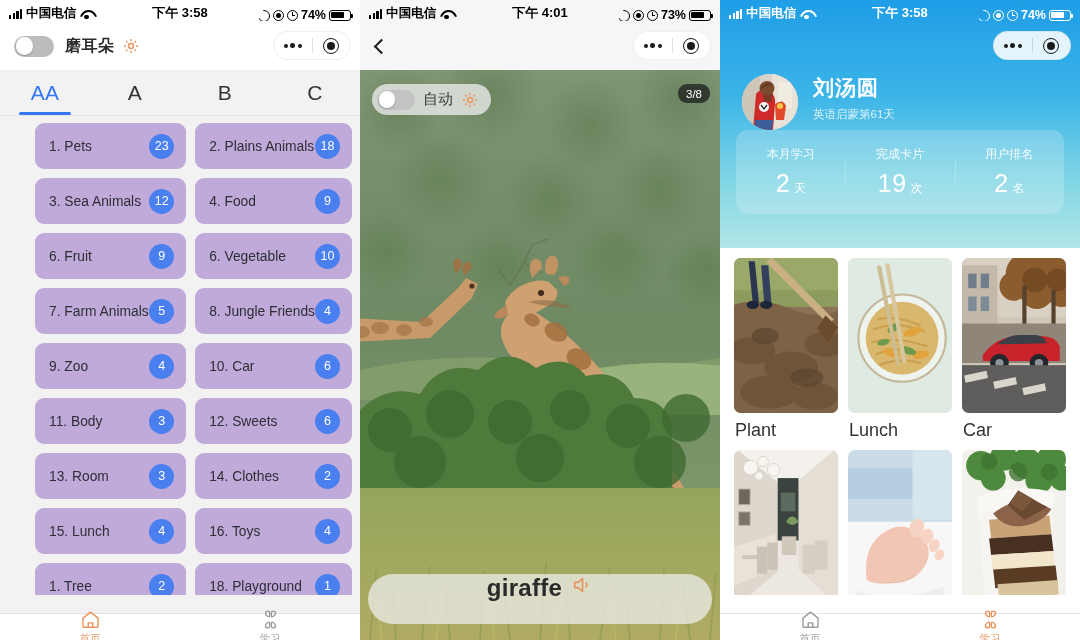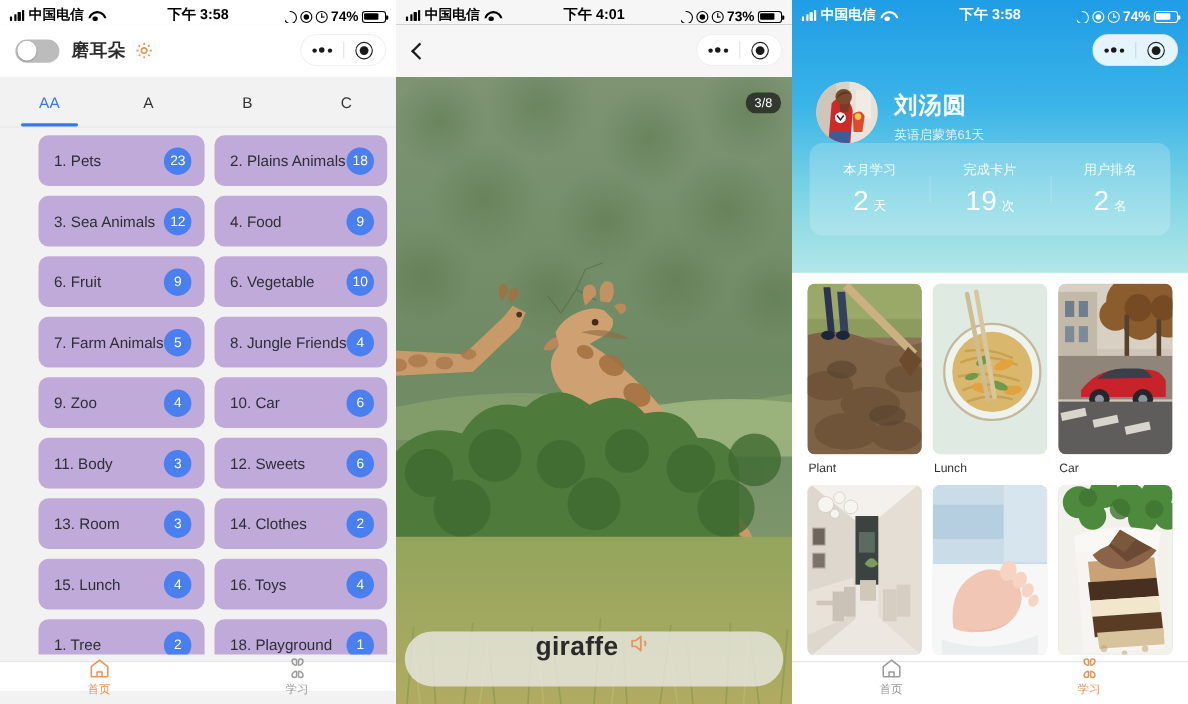--- a/index.html
+++ b/index.html
@@ -65,37 +65,37 @@
   
   .p1 { background: #f2f2f2; --sbbg: #ffffff; color: #000; }
   .p1 .statusbar { background:#fff; color:#000; }
   .p1-navbar { height: 48px; background: #fff; display:flex; align-items:center; padding: 0 14px; position:relative; }
   .toggle { width: 40px; height: 21px; border-radius: 11px; background: #bcbcbc; position: relative; flex:none; }
   .toggle i { position:absolute; top:1.6px; left:1.6px; width:17.8px; height:17.8px; border-radius:50%; background:#fff; box-shadow:0 1px 2px rgba(0,0,0,.22); display:block; }
   .nav-title { font-size: 16px; font-weight: 600; color: #2b2b2b; margin-left: 11px; letter-spacing:.5px; }
   .gear { width: 18px; height: 18px; margin-left: 7px; flex:none; }
   .tabs { height: 46px; background: #f2f2f2; display:flex; align-items:stretch; border-bottom: .5px solid #e6e6e6; }
   .tab { flex:1; display:flex; flex-direction:column; align-items:center; justify-content:center; position:relative; }
-  .tab span { font-size: 14px; color: #333; letter-spacing:.3px; }
+  .tab span { font-size: 21px; color: #333; letter-spacing:.3px; }
   .tab.active span { color: #3478f6; }
   .tab.active::after { content:""; position:absolute; bottom:0; left:50%; transform:translateX(-50%); width:52px; height:3px; background:#3478f6; border-radius:2px; }
   .cat-list { position:absolute; top: 116px; left:0; right:0; bottom: 45px; overflow:hidden; padding: 7px 8px 0; margin-left: 27px; }
   .cat-grid { display:grid; grid-template-columns: 1fr 1fr; gap: 9px 9px; }
   .cat-card {
     height: 46px; background: #bfaada; border-radius: 9px;
     display:flex; align-items:center; padding: 0 12px 0 14px;
   }
   .cat-name { font-size: 13.8px; color: #2e2e35; flex:1; white-space:nowrap; overflow:hidden; }
   .cat-badge {
     min-width: 25px; height: 25px; padding: 0 5px; border-radius: 50px;
     background: #4a7ff0; color: #fff; font-size: 12.5px;
     display:flex; align-items:center; justify-content:center; font-weight: 500;
   }
   .tabbar {
-    position:absolute; left:0; right:0; bottom:12px; height:27px;
+    position:absolute; left:0; right:0; bottom:0; height:27px;
     background:#fff; border-top:.5px solid #e4e4e4;
     display:flex; z-index: 20;
   }
   .tabitem { flex:1; display:flex; flex-direction:column; align-items:center; justify-content:center; gap:2px; }
   .tabitem span { font-size: 10.5px; }
   .ti-on { color: #e8945c; }
   .ti-off { color: #9b9b9b; }
 
   
   .p2 { background: #1b1b1b; --sbbg: #f6f6f6; color: #000; }
@@ -126,40 +126,40 @@
 
   
   .p3 { background: #fff; --sbbg: #1f9de6; color:#fff; }
   .p3-head {
     position:absolute; top:0; left:0; right:0; height: 248px;
     background: linear-gradient(180deg, #1f9de6 0%, #3ab4e8 38%, #7fd5e4 72%, #b3e6e8 100%);
   }
   .p3 .statusbar { color: #fff; }
   .p3-navbar { height: 48px; position:relative; }
   .p3 .capsule { background: rgba(255,255,255,.88); }
-  .profile { display:flex; align-items:flex-end; padding: 4px 0 0 22px; position:relative; z-index:5; }
+  .profile { display:flex; align-items:flex-start; padding: 4px 0 0 22px; position:relative; z-index:5; }
   .avatar { width: 56px; height: 56px; border-radius: 50%; overflow:hidden; flex:none; position:relative; background:#cfc3bb; }
   .pname { font-size: 21px; font-weight: bold; color:#fff; letter-spacing: 1px; }
   .psub { font-size: 11.5px; color: rgba(255,255,255,.80); margin-top: 5px; }
   .stats {
     position:absolute; top: 130px; left: 16px; right: 16px; height: 84px; z-index:5;
     border-radius: 12px; background: rgba(255,255,255,.20);
     display:flex; align-items:center;
   }
   .stat { flex:1; text-align:center; position:relative; }
   .stat + .stat::before { content:""; position:absolute; left:0; top:14px; bottom:14px; width:1px; background: rgba(255,255,255,.22); }
   .stat .lab { font-size: 12px; color: rgba(255,255,255,.92); }
   .stat .val { margin-top: 6px; color:#fff; }
   .stat .num { font-size: 25px; font-weight: 300; letter-spacing: .5px; }
   .stat .unit { font-size: 11.5px; margin-left: 4px; }
   .gallery { position:absolute; top: 252px; left:0; right:0; bottom: 45px; background:#fff; padding: 6px 14px 0; overflow:hidden; }
   .grow { display:grid; grid-template-columns: repeat(3, 1fr); gap: 10px; margin-bottom: 9px; }
   .gcell {}
   .gimg { width: 100%; height: 155px; border-radius: 7px; overflow:hidden; position:relative; background:#ddd; }
-  .gcap { font-size: 11px; color: #333; margin-top: 7px; padding-left:1px; }
+  .gcap { font-size: 18px; color: #333; margin-top: 7px; padding-left:1px; }
 
   svg { display:block; }
 </style>
 </head>
 <body>
 
 <div class="screens">
 
   <div class="phone p1">
     <div class="statusbar">
@@ -460,20 +460,32 @@
         </g>
         <rect x="0" y="418" width="360" height="152" fill="url(#grassg)"></rect>
         <g stroke="#8f9c52" stroke-width="1.6" opacity=".8">
           <path d="M10 570 l6 -70 M36 570 l-4 -62 M62 570 l8 -74 M90 570 l-6 -58 M120 570 l4 -70 M150 570 l-8 -62 M180 570 l6 -78 M210 570 l-4 -64 M240 570 l10 -72 M270 570 l-6 -60 M300 570 l4 -74 M330 570 l-8 -62 M350 570 l6 -68"></path>
         </g>
         <g stroke="#c2b96c" stroke-width="1.4" opacity=".7">
           <path d="M22 570 l-6 -52 M76 570 l8 -58 M134 570 l-4 -50 M196 570 l6 -56 M256 570 l-8 -54 M316 570 l4 -58"></path>
         </g>
       </svg>
 
+      <div class="auto-pill">
+        <div class="toggle">
+            <i></i>
+          </div>
+        <span class="lbl">自动</span>
+        <span>
+          <svg viewBox="0 0 24 24" width="18" height="18" fill="none" stroke="#e8945c" stroke-width="1.9">
+            <circle cx="12" cy="12" r="3.3"></circle>
+            <path d="M12 2.6v2.6M12 18.8v2.6M21.4 12h-2.6M5.2 12H2.6M18.6 5.4l-1.8 1.8M7.2 16.8l-1.8 1.8M18.6 18.6l-1.8-1.8M7.2 7.2L5.4 5.4"></path>
+          </svg>
+        </span>
+      </div>
 
       <div class="counter">3/8</div>
 
       <div class="word-pill">
         <span class="w">giraffe</span>
         <span>
           <svg viewBox="0 0 24 24" width="22" height="22" fill="none" stroke="#e8945c" stroke-width="1.8" stroke-linejoin="round">
             <path d="M4 9.2h3.6L12.6 5v14l-5-4.2H4z"></path>
             <path d="M16.2 9.4a4 4 0 0 1 0 5.2"></path>
           </svg>

